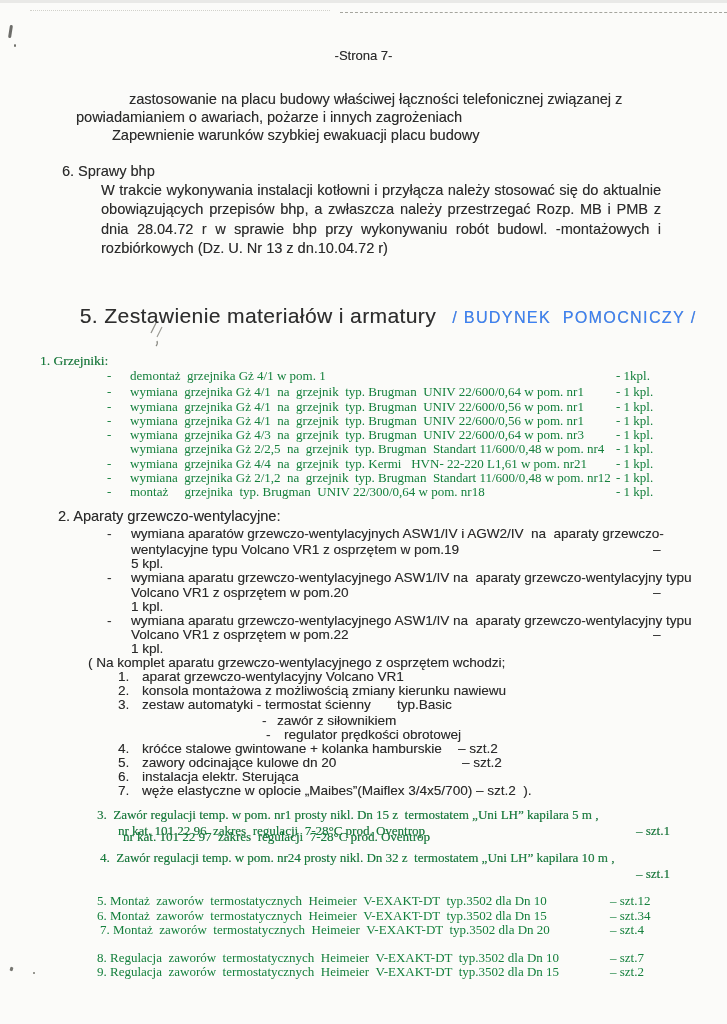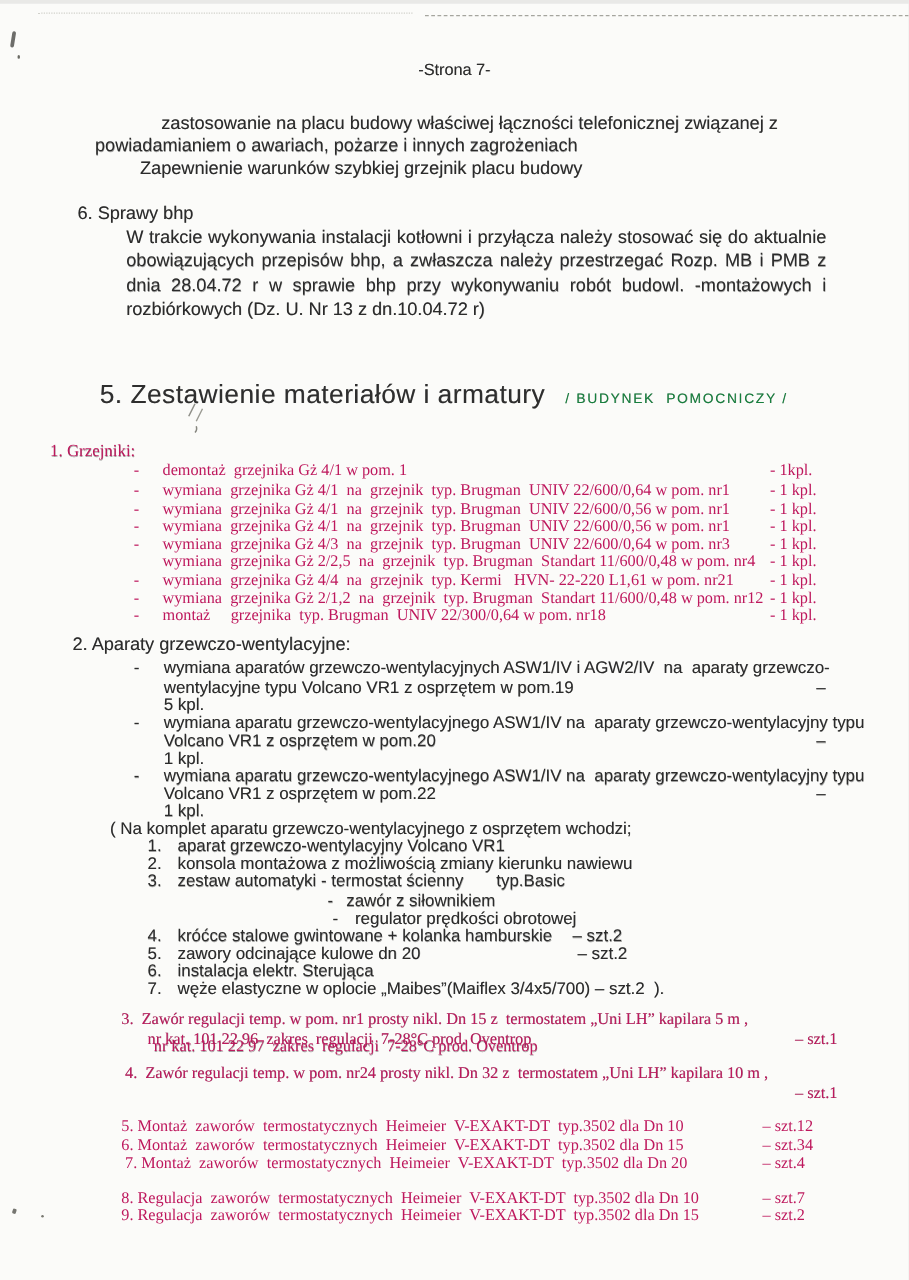--- a/index.html
+++ b/index.html
@@ -4,34 +4,34 @@
 <style>
   html,body{margin:0;padding:0;background:#e9e9e7;}
   .page{
     position:relative;width:727px;height:1024px;margin:3px auto;
     background:#fbfbf9;overflow:hidden;
     font-family:"Liberation Sans",sans-serif;
   }
   .t{position:absolute;white-space:pre;color:#2b2b2b;line-height:1.15;
      text-shadow:0.25px 0.25px 0.35px rgba(50,50,50,.45);}
   .sans{font-family:"Liberation Sans",sans-serif;}
-  .serif{font-family:"Liberation Serif","DejaVu Serif",serif;color:#be185d;}
+  .serif{font-family:"Liberation Serif","DejaVu Serif",serif;color:#15803d;}
   .wrap{white-space:normal;}
   .center{left:0;width:727px;text-align:center;}
   .fs13{font-size:13px;}
   .fs135{font-size:13.5px;}
   .fs145{font-size:14.5px;}
   .row{position:absolute;left:0;width:727px;height:15px;}
   .row>span{position:absolute;white-space:pre;}
   .b{left:107px;}
   .x{left:130px;}
   .q{left:616px;}
   .mq{left:610px;}
   .heading-main{font-size:21px;letter-spacing:.4px;color:#2e2e2e;}
-  .heading-sub{font-size:11px;letter-spacing:1.4px;color:#15803d;padding-left:16px;text-align:right;}
+  .heading-sub{font-size:16px;letter-spacing:1.4px;color:#3b82f6;padding-left:16px;text-align:right;}
   .justify{text-align:justify;text-justify:inter-word;}
   .artifact{position:absolute;pointer-events:none;}
 </style>
 </head>
 <body>
 
 <div class="page">
 
   <div class="artifact" style="left:30px;top:7px;width:300px;border-top:1px dotted #c3c3bc;opacity:.75;"></div>
   <div class="artifact" style="left:340px;top:9px;width:387px;border-top:1.5px dashed #97978f;opacity:.85;"></div>
@@ -42,21 +42,21 @@
     <path d="M14 6 L9 16" stroke="#9a9a92" stroke-width="1.1" fill="none"></path>
     <path d="M9 20 q1 3 -1 5" stroke="#85857e" stroke-width="1.2" fill="none"></path>
   </svg>
   <div class="artifact" style="left:10px;top:964px;width:3px;height:4px;background:#55554f;border-radius:1px;transform:rotate(18deg);opacity:.8;"></div>
   <div class="artifact" style="left:33px;top:969px;width:2px;height:2px;background:#77776f;border-radius:50%;"></div>
 
   <div class="t sans center fs13" style="top:46px;">-Strona 7-</div>
 
   <div class="t sans fs145" style="left:129px;top:88px;">zastosowanie na placu budowy właściwej łączności telefonicznej związanej z</div>
   <div class="t sans fs145" style="left:76px;top:106px;">powiadamianiem o awariach, pożarze i innych zagrożeniach</div>
-  <div class="t sans fs145" style="left:112px;top:124px;">Zapewnienie warunków szybkiej grzejnik placu budowy</div>
+  <div class="t sans fs145" style="left:112px;top:124px;">Zapewnienie warunków szybkiej ewakuacji placu budowy</div>
 
   <div class="t sans fs145" style="left:62px;top:160px;">6. Sprawy bhp</div>
   <div class="t sans fs145 wrap justify" style="left:101px;top:178px;width:560px;line-height:19.4px;">W trakcie wykonywania instalacji kotłowni i przyłącza należy stosować się do aktualnie obowiązujących przepisów bhp, a zwłaszcza należy przestrzegać Rozp. MB i PMB z dnia 28.04.72 r w sprawie bhp przy wykonywaniu robót budowl. -montażowych i rozbiórkowych (Dz. U. Nr 13 z dn.10.04.72 r)</div>
 
   <div class="t" style="left:62px;top:283px;">
     <span class="heading-main sans">5. Zestawienie materiałów i armatury</span><span class="heading-sub sans">/ BUDYNEK  POMOCNICZY /</span>
   </div>
 
   <div class="t serif fs135" style="left:40px;top:350px;">1. Grzejniki:</div>
 

